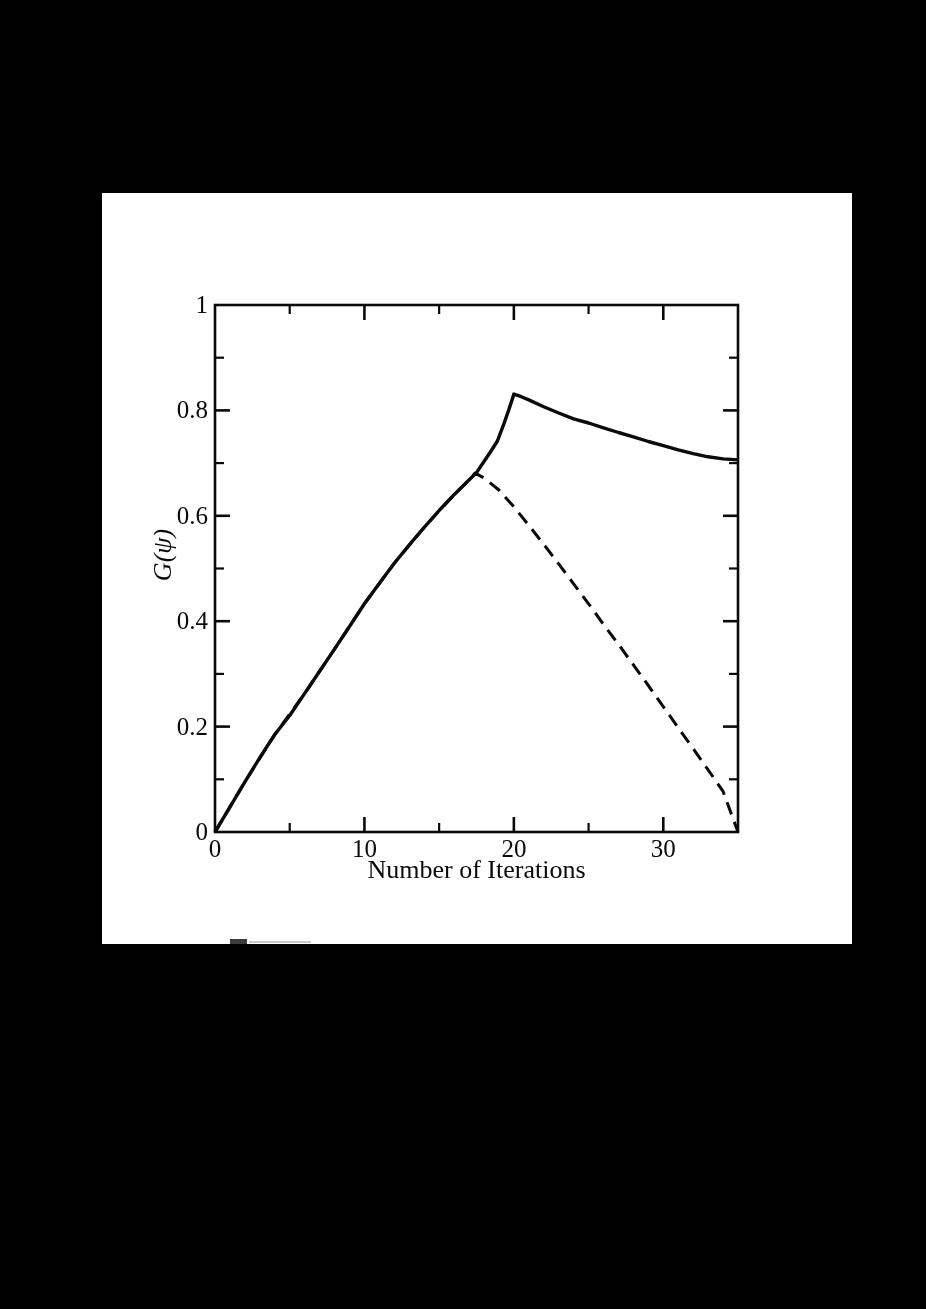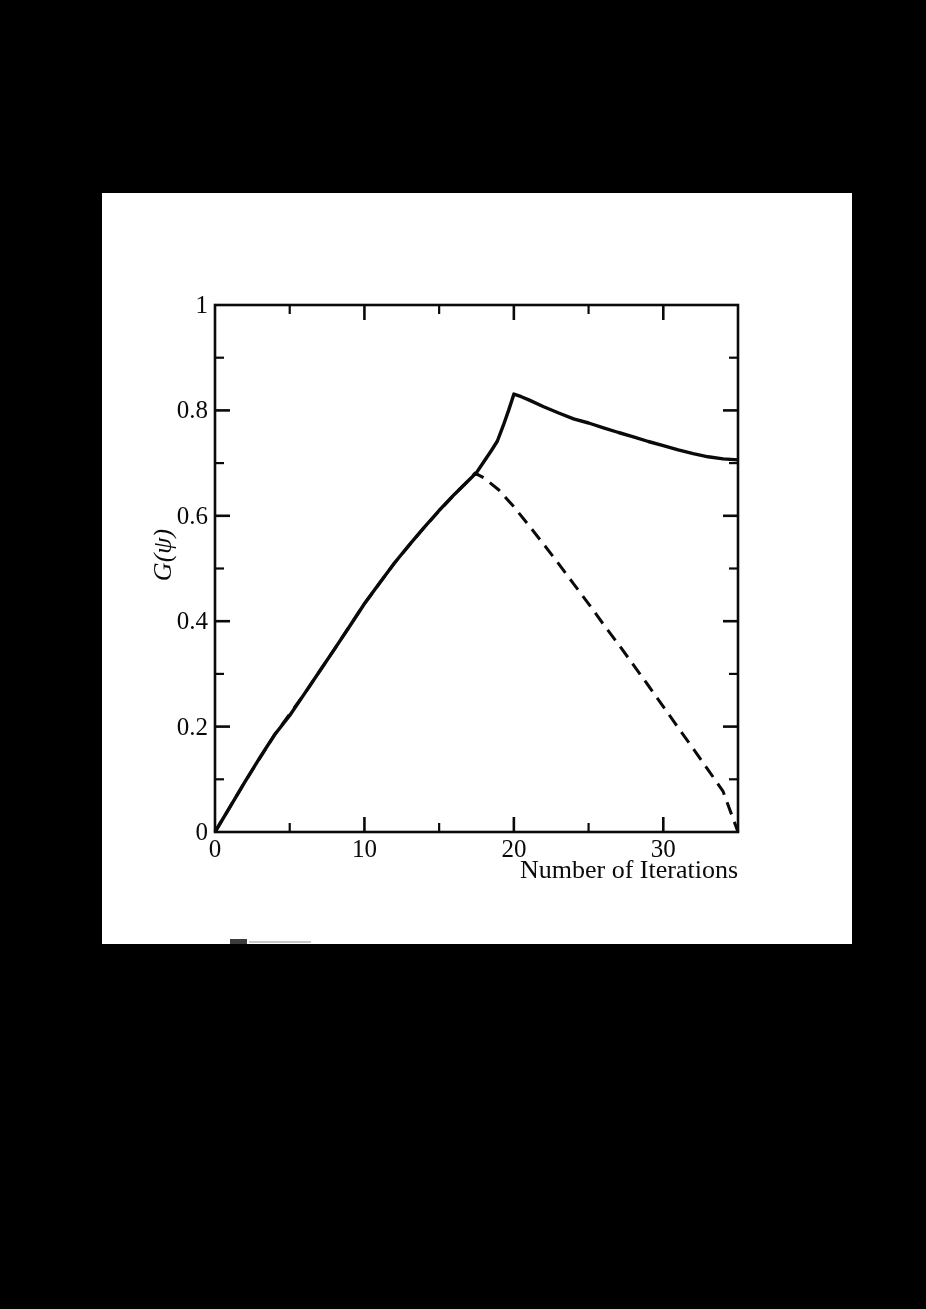--- a/index.html
+++ b/index.html
@@ -1,21 +1,21 @@
 <!DOCTYPE html>
 <html><head>
 <meta charset="utf-8">
 <style>
   html,body{margin:0;padding:0;background:#000;}
   .canvas{position:relative;width:926px;height:1309px;background:#000;overflow:hidden;
           font-family:"Liberation Serif","DejaVu Serif",serif;}
   .page{position:absolute;left:102px;top:193px;width:750px;height:751px;background:#ffffff;}
   svg.chart{position:absolute;left:0;top:0;display:block;}
   svg.chart text{font-family:"Liberation Serif","DejaVu Serif",serif;fill:#0a0a0a;}
-  .xlabel{position:absolute;left:113px;top:662px;width:523px;text-align:right;
+  .xlabel{position:absolute;left:113px;top:662px;width:523px;text-align:center;
           font-size:26px;color:#0a0a0a;font-family:Liberation Serif, serif;}
   .ylabel{position:absolute;left:61px;top:362px;transform:translate(-50%,-50%) rotate(-90deg);
           transform-origin:center center;font-size:26px;font-style:italic;color:#0a0a0a;
           white-space:nowrap;}
   .caption-fragment{position:absolute;left:128px;top:746px;width:17px;height:5px;background:#3c3c3c;}
   .caption-streak{position:absolute;left:147px;top:748px;width:62px;height:2px;background:#9a9a9a;opacity:.55;}
 </style>
 </head>
 <body>
 

